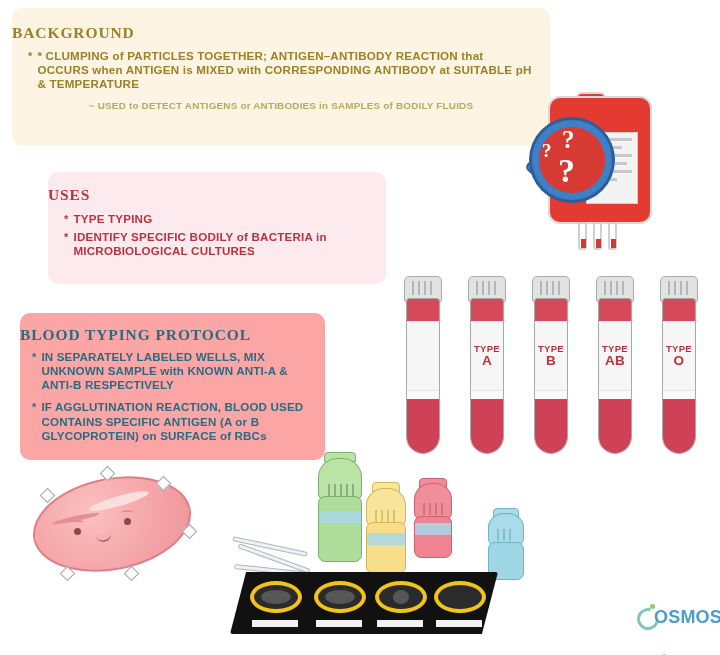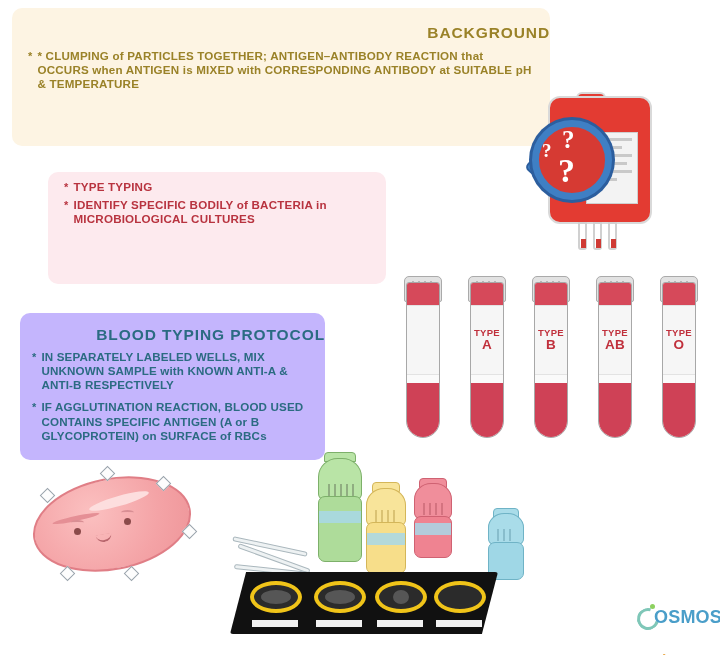--- a/index.html
+++ b/index.html
@@ -17,27 +17,28 @@
   .panel-background {
     left: 12px; top: 8px; width: 538px; height: 138px;
     background: #fdf4e3;
   }
   .panel-uses {
     left: 48px; top: 172px; width: 338px; height: 112px;
     background: #fdeaee;
   }
   .panel-protocol {
     left: 20px; top: 313px; width: 305px; height: 147px;
-    background: #c4b5fd;
+    background: #fca5a5;
   }
 
   .heading {
-    text-align: right;
+    text-align: left;
     font-weight: bold;
     letter-spacing: 0.9px;
+    font-family: Liberation Serif, serif;
   }
   .panel-background .heading { color:#9a8228; font-size: 15.5px; padding-top: 16px; }
   .panel-uses .heading { color:#b8333f; font-size: 15.5px; padding-top: 14px; }
   .panel-protocol .heading { color:#2b6b82; font-size: 15.5px; padding-top: 13px; }
 
   .bullets { padding: 7px 14px 0 16px; }
   .bline {
     display: flex; align-items: flex-start;
     line-height: 1.22;
     margin-bottom: 3px;
@@ -105,21 +106,21 @@
   .tubes { position:absolute; left:402px; top:276px; width:312px; height:180px; }
   .tube { position:absolute; top:0; width:42px; height:178px; }
   .tube-cap {
     position:absolute; left:2px; top:0; width:38px; height:26px;
     background:#e2e2e2; border:1.6px solid #aaa; border-radius:5px 5px 2px 2px;
   }
   .tube-cap em { position:absolute; top:4px; width:2px; height:14px; background:#b6b6b6; display:block; }
   .tube-cap em:nth-child(1){left:7px;} .tube-cap em:nth-child(2){left:13px;}
   .tube-cap em:nth-child(3){left:19px;} .tube-cap em:nth-child(4){left:25px;}
   .tube-body {
-    position:absolute; left:4px; top:6px; width:34px; height:156px;
+    position:absolute; left:4px; top:22px; width:34px; height:156px;
     background:#fafafa; border:1.6px solid #a8a8a8;
     border-radius: 3px 3px 17px 17px; overflow:hidden;
   }
   .plasma { position:absolute; left:0; top:0; width:100%; height:22px; background:#d6495a; }
   .tlabel {
     position:absolute; left:0; top:22px; width:100%; height:70px;
     background:#f6f6f6; border-top:1px solid #e3e3e3; border-bottom:1px solid #e3e3e3;
     display:flex; flex-direction:column; align-items:center; justify-content:center;
     color:#c0303c; font-weight:bold; line-height:1.05;
   }
@@ -200,23 +201,25 @@
 <div class="canvas">
 
   <div class="panel panel-background">
     <div class="heading">BACKGROUND</div>
     <div class="bullets">
       <div class="bline">
         <span class="bmark">*</span>
         <span class="btext">* CLUMPING of PARTICLES TOGETHER; ANTIGEN–ANTIBODY REACTION that OCCURS when ANTIGEN is MIXED with CORRESPONDING ANTIBODY at SUITABLE pH &amp; TEMPERATURE</span>
       </div>
     </div>
+    <div class="subline">~ USED to DETECT ANTIGENS or ANTIBODIES in SAMPLES of BODILY FLUIDS</div>
   </div>
 
   <div class="panel panel-uses">
+    <div class="heading">USES</div>
     <div class="bullets">
       <div class="bline">
         <span class="bmark">*</span>
         <span class="btext">TYPE TYPING</span>
       </div>
       <div class="bline">
         <span class="bmark">*</span>
         <span class="btext">IDENTIFY SPECIFIC BODILY of BACTERIA in MICROBIOLOGICAL CULTURES</span>
       </div>
     </div>

